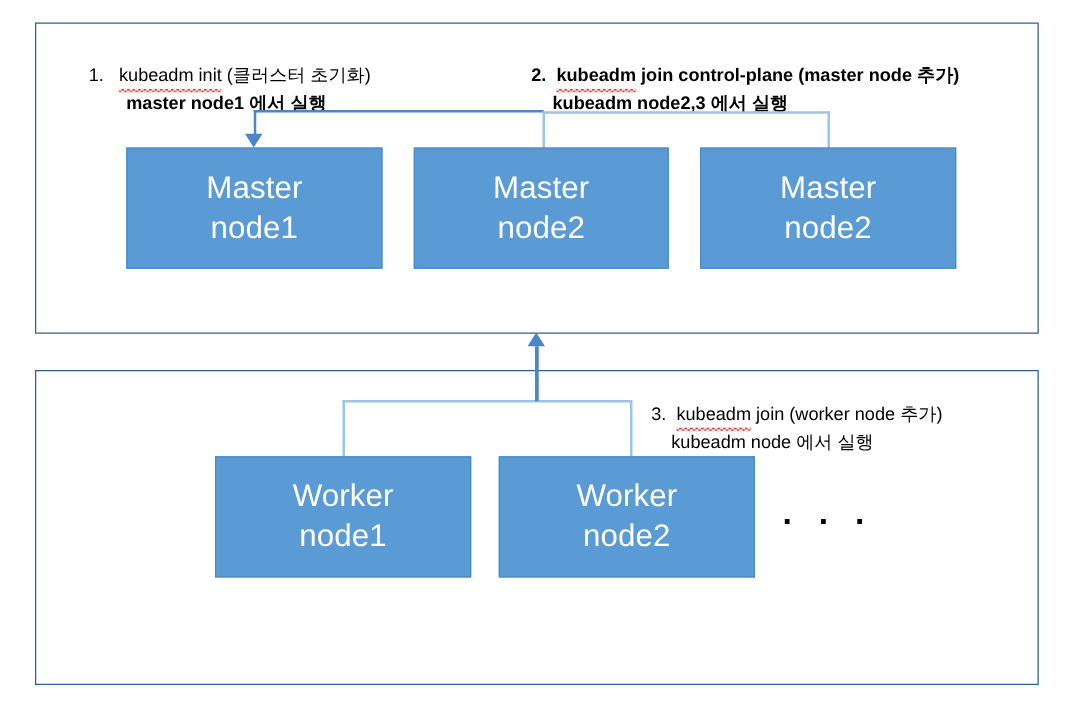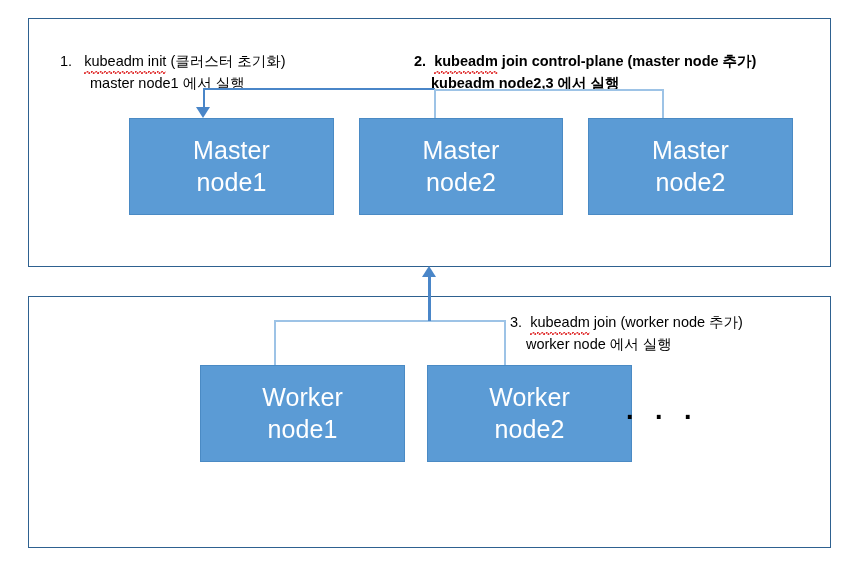--- a/index.html
+++ b/index.html
@@ -42,21 +42,20 @@
     display: flex;
     flex-direction: column;
     align-items: center;
     justify-content: center;
     color: #ffffff;
     font-size: 25px;
     line-height: 1.26;
     letter-spacing: 0.1px;
     font-weight: 400;
     user-select: none;
-    margin-left: 28px;
   }
   .node-box .line { display: block; white-space: nowrap; }
 
   #node-master-1 { left: 101px; top: 118px; width: 205px; height: 97px; }
   #node-master-2 { left: 331px; top: 118px; width: 204px; height: 97px; }
   #node-master-3 { left: 560px; top: 118px; width: 205px; height: 97px; }
   #node-worker-1 { left: 172px; top: 365px; width: 205px; height: 97px; }
   #node-worker-2 { left: 399px; top: 365px; width: 205px; height: 97px; }
 
   
@@ -88,40 +87,40 @@
 
   
   .callout {
     position: absolute;
     font-size: 14.5px;
     line-height: 1.33;
     color: #000000;
     white-space: nowrap;
     user-select: none;
   }
-  .callout .row { display: block; }
+  .callout .row { display: block; margin-left: 11px; }
   .callout .num { display: inline-block; }
   
   .sp {
     position: relative;
     display: inline-block;
     background-image:
       radial-gradient(circle at 1.1px 2.3px, #e03030 0.85px, rgba(0,0,0,0) 1.05px),
       radial-gradient(circle at 3.3px 0.9px, #e03030 0.85px, rgba(0,0,0,0) 1.05px);
     background-size: 4.4px 3.4px;
     background-position: 0 100%;
     background-repeat: repeat-x;
     padding-bottom: 3px;
   }
 
   #callout-1 { left: 60px;  top: 52px; }
-  #callout-1 .row2 { padding-left: 30px; }
+  #callout-1 .row2 { padding-left: 30px; font-weight: bold; }
   #callout-2 { left: 414px; top: 52px; font-weight: bold; }
   #callout-2 .row2 { padding-left: 17px; }
-  #callout-3 { left: 510px; top: 313px; }
+  #callout-3 { left: 510px; top: 323px; }
   #callout-3 .row2 { padding-left: 16px; }
 
   
   #ellipsis {
     position: absolute;
     left: 626px;
     top: 397px;
     font-size: 27px;
     font-weight: 700;
     letter-spacing: 7px;
@@ -153,21 +152,21 @@
       <span class="sp">kubeadm</span><span> join  control-plane</span><span> (master node 추가)</span>
     </span>
     <span class="row row2">kubeadm node2,3 에서 실행</span>
   </div>
 
   <div class="callout" id="callout-3">
     <span class="row row1">
       <span class="num">3.</span>&nbsp;
       <span class="sp">kubeadm</span><span> join </span><span> (worker node 추가)</span>
     </span>
-    <span class="row row2">worker node 에서 실행</span>
+    <span class="row row2">kubeadm node 에서 실행</span>
   </div>
 
   <div class="conn conn-h conn-strong" style="left:203px; top:88px; width:232px;"></div>
   <div class="conn conn-v conn-strong" style="left:203px; top:88px; height:20px;"></div>
   <div class="arrow-down" style="left:196px; top:107px;"></div>
 
   <div class="conn conn-h" style="left:434px; top:89px; width:229px;"></div>
   <div class="conn conn-v" style="left:434px; top:89px; height:30px;"></div>
   <div class="conn conn-v" style="left:662px; top:89px; height:30px;"></div>
 

